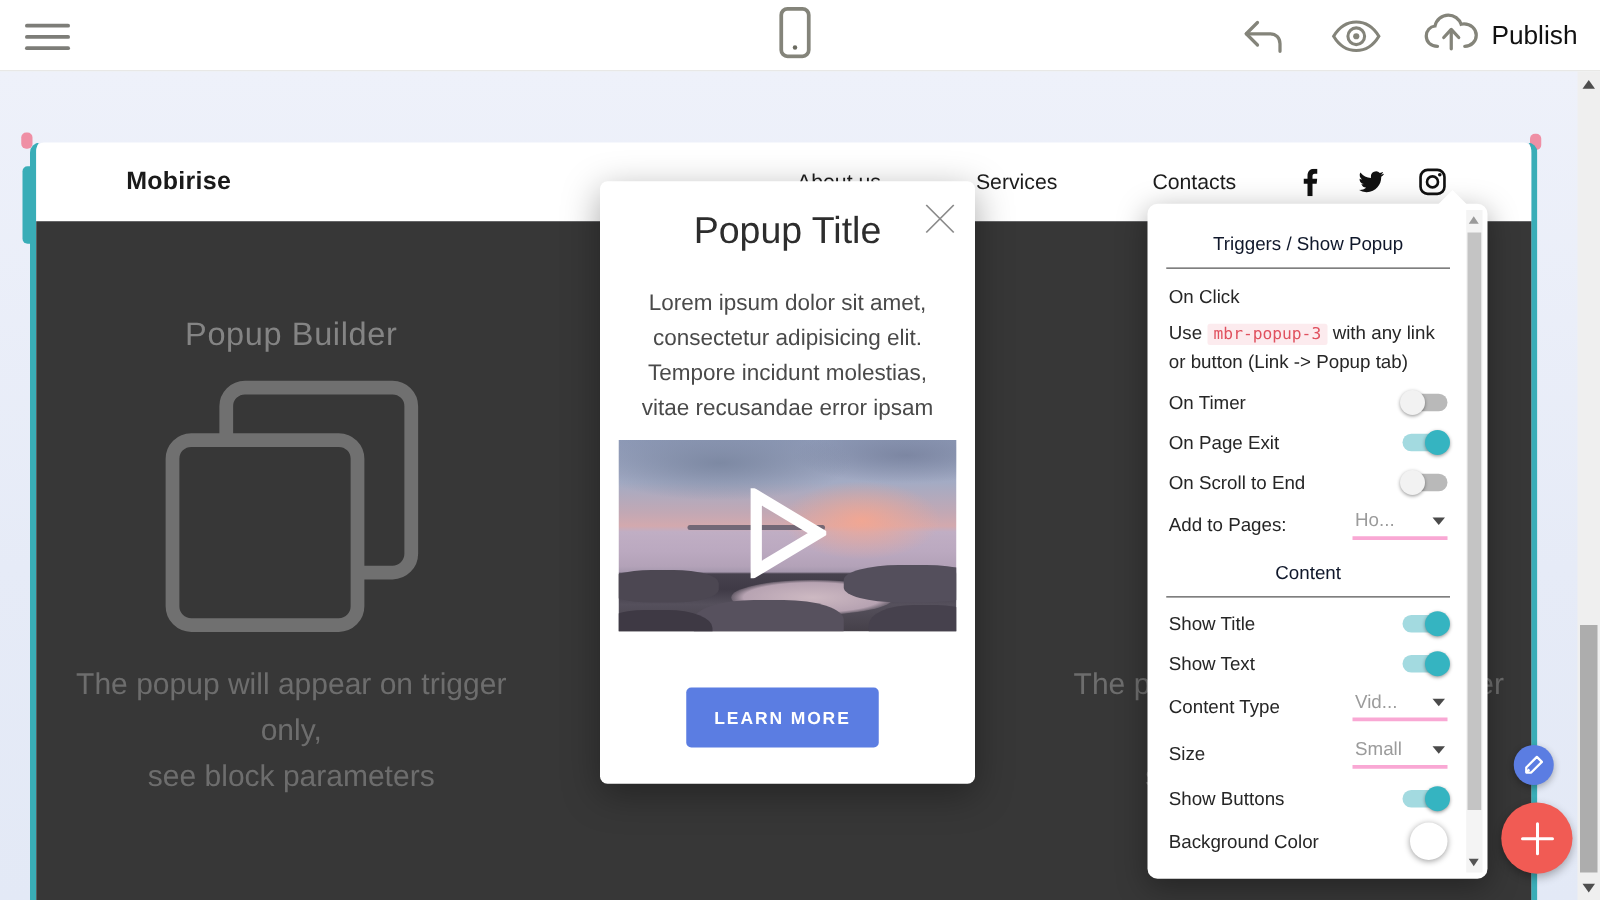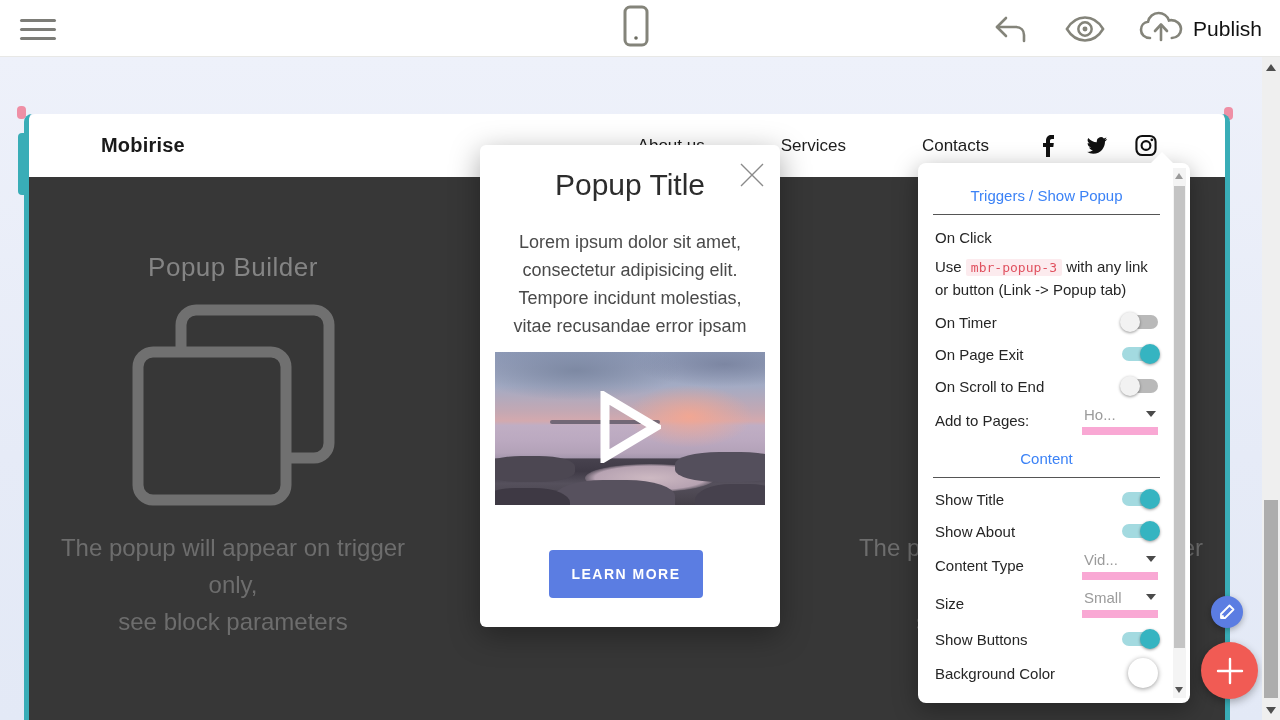--- a/index.html
+++ b/index.html
@@ -74,36 +74,36 @@
   
   .panel { position:absolute; left:918px; top:163px; width:272px; height:540px; background:#fff;
            border-radius:8px; box-shadow:0 6px 24px rgba(0,0,0,.35); z-index:10; }
   .panel-caret { position:absolute; left:232px; top:-11px; width:0; height:0;
                  border-left:12px solid transparent; border-right:12px solid transparent;
                  border-bottom:12px solid #fff; }
   .panel-inner { position:absolute; left:0; top:0; width:100%; height:100%; }
   .p-row { position:absolute; left:17px; right:32px; height:24px; display:flex;
            align-items:center; justify-content:space-between; }
   .p-label { font-size:15px; color:#262626; }
-  .p-sec-title { position:absolute; left:17px; right:32px; text-align:center; font-size:15px; color:#3b82f6; }
+  .p-sec-title { position:absolute; left:17px; right:32px; text-align:center; font-size:15px; color:#0f172a; }
   .p-rule { position:absolute; left:15px; right:30px; height:1px; background:#555; }
   .p-note { position:absolute; left:17px; width:228px; font-size:15px; line-height:22px; color:#262626; }
   .code-chip { font-family:"DejaVu Sans Mono", monospace; font-size:13px; color:#e0515f;
                background:#fcebee; padding:1px 5px; border-radius:2px; }
 
   .toggle { position:relative; width:36px; height:14px; border-radius:7px; cursor:pointer; }
   .toggle .knob { position:absolute; top:-3px; width:20px; height:20px; border-radius:50%;
                   box-shadow:0 1px 3px rgba(0,0,0,.4); }
   .toggle.off { background:#b9b9b9; }
   .toggle.off .knob { left:-2px; background:#f2f2f2; }
   .toggle.on { background:#a3dae0; }
   .toggle.on .knob { right:-2px; background:#35b4c1; }
 
   .dd { display:flex; align-items:center; justify-content:space-between; width:76px;
-        border-bottom:8px solid #f9a8d4; padding:0 2px 4px 2px; cursor:pointer; }
+        border-bottom:3px solid #f9a8d4; padding:0 2px 4px 2px; cursor:pointer; }
   .dd-value { font-size:15px; color:#9b9b9b; }
   .dd-caret { width:0; height:0; border-left:5px solid transparent; border-right:5px solid transparent;
               border-top:6px solid #4a4a4a; }
 
   .swatch { width:30px; height:30px; border-radius:50%; background:#ffffff;
             box-shadow:0 1px 5px rgba(0,0,0,.4); cursor:pointer; }
 
   
   .p-scroll { position:absolute; right:4px; top:5px; bottom:5px; width:13px; background:#f4f4f4; }
   .p-scroll .arrow-up, .p-scroll .arrow-down { position:absolute; left:2px; width:0; height:0;
@@ -325,21 +325,21 @@
     <div class="p-rule" style="top:314px;"></div>
 
     <div class="p-row" style="top:324px;">
       <span class="p-label">Show Title</span>
       <div class="toggle on">
           <div class="knob"></div>
         </div>
     </div>
 
     <div class="p-row" style="top:356px;">
-      <span class="p-label">Show About</span>
+      <span class="p-label">Show Text</span>
       <div class="toggle on">
           <div class="knob"></div>
         </div>
     </div>
 
     <div class="p-row" style="top:390px;">
       <span class="p-label">Content Type</span>
       <div class="dd">
         <span class="dd-value">Vid...</span>
         <span class="dd-caret"></span>

